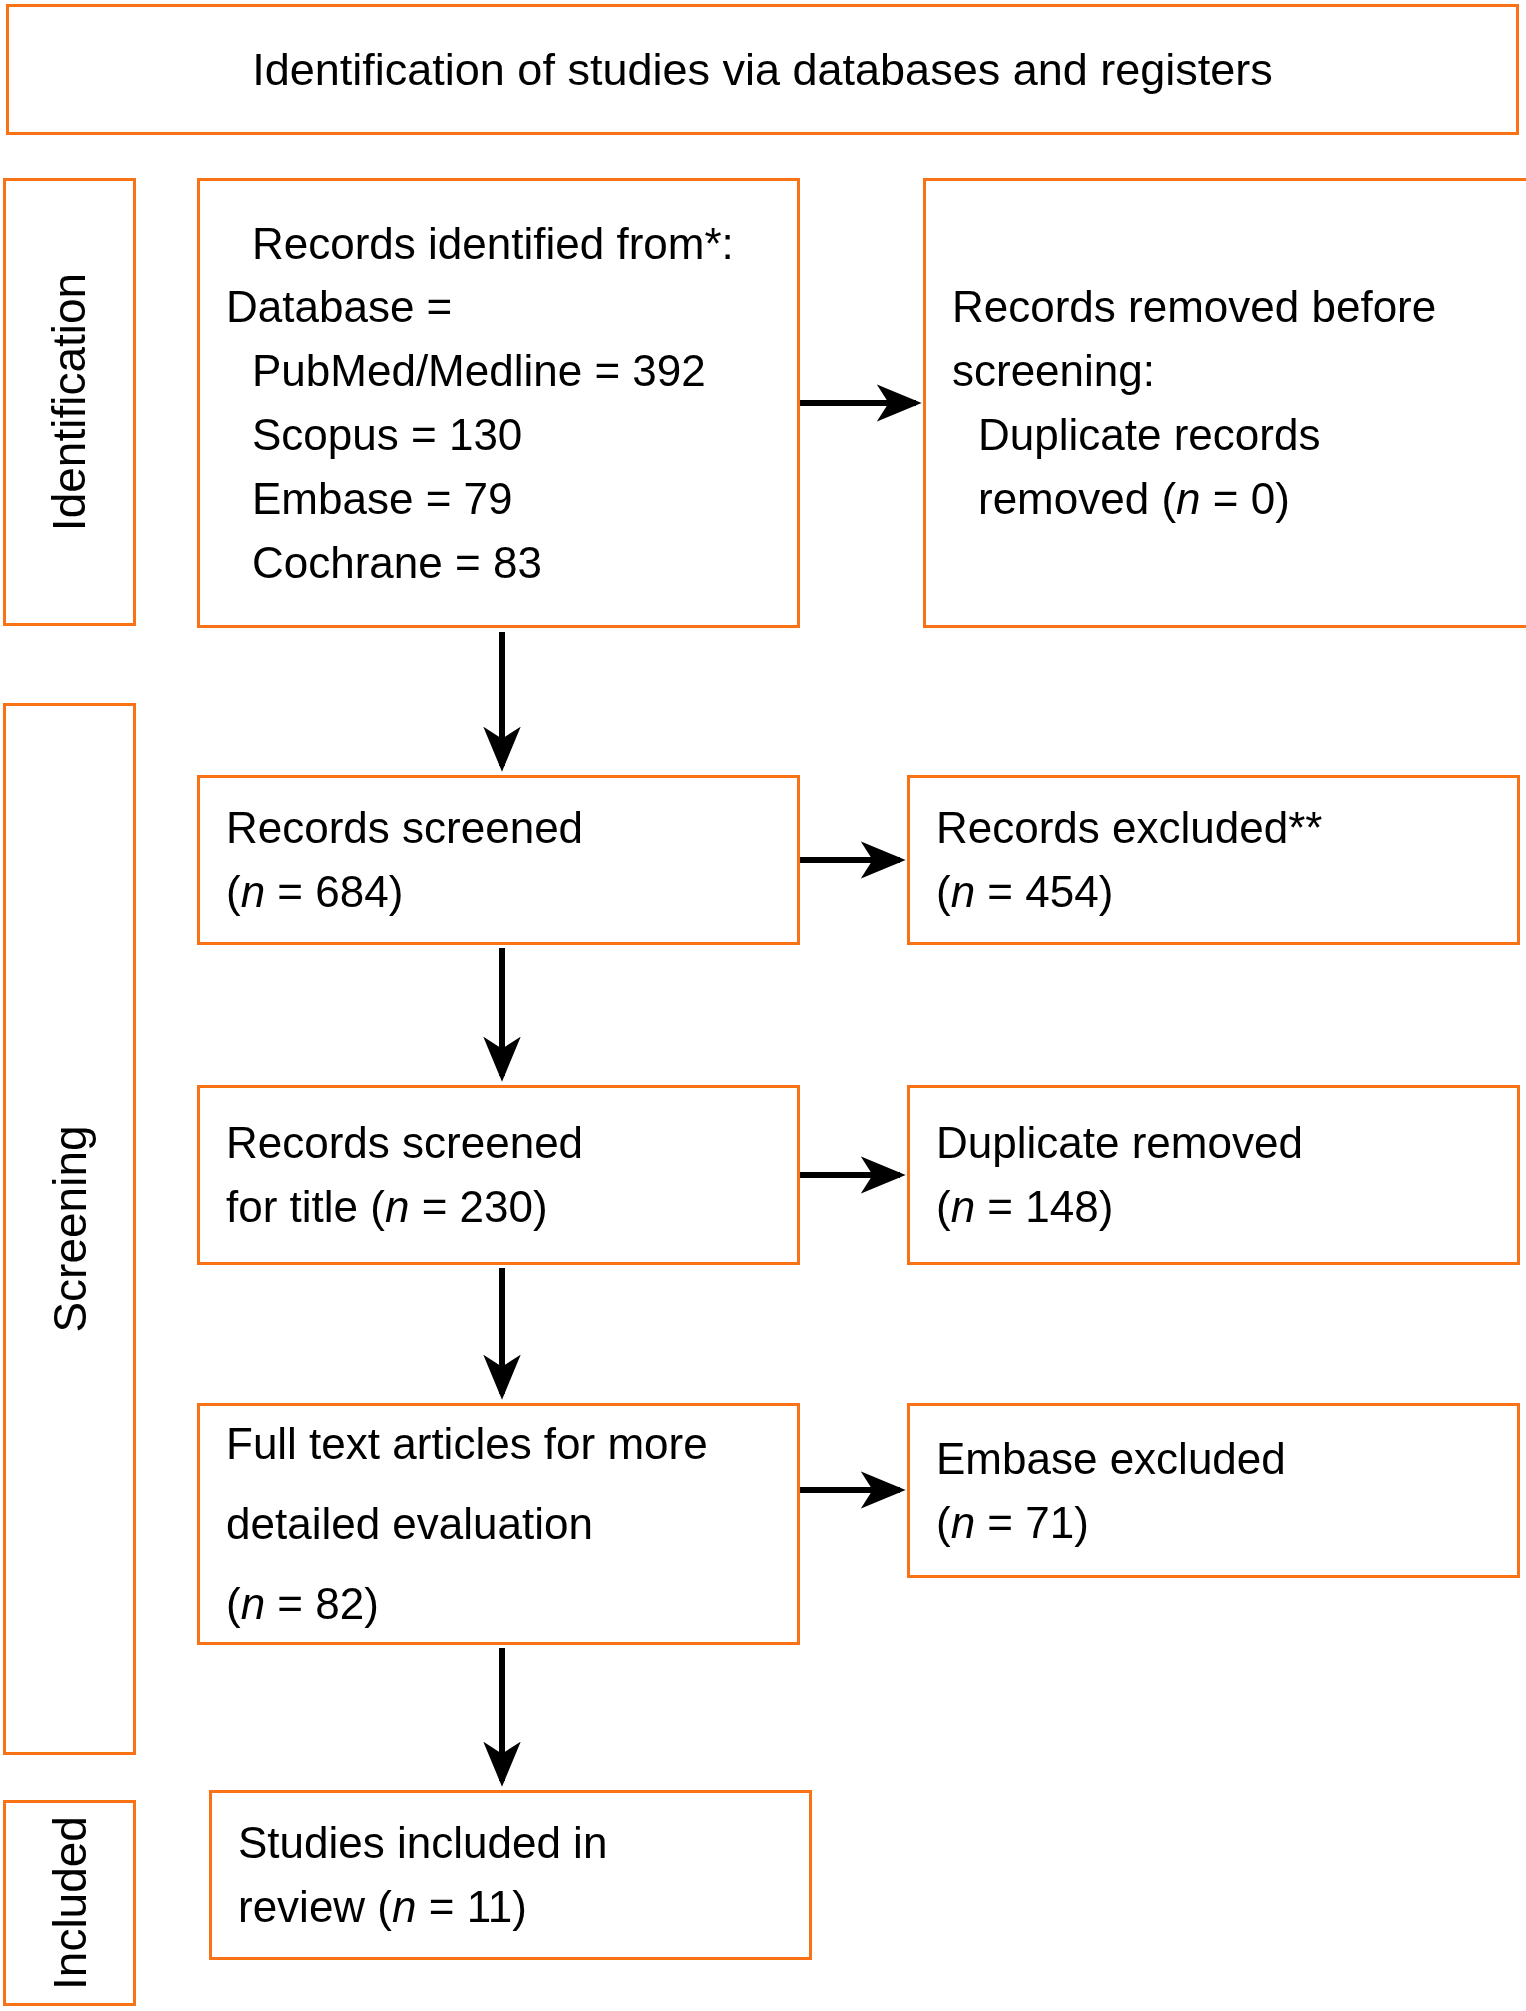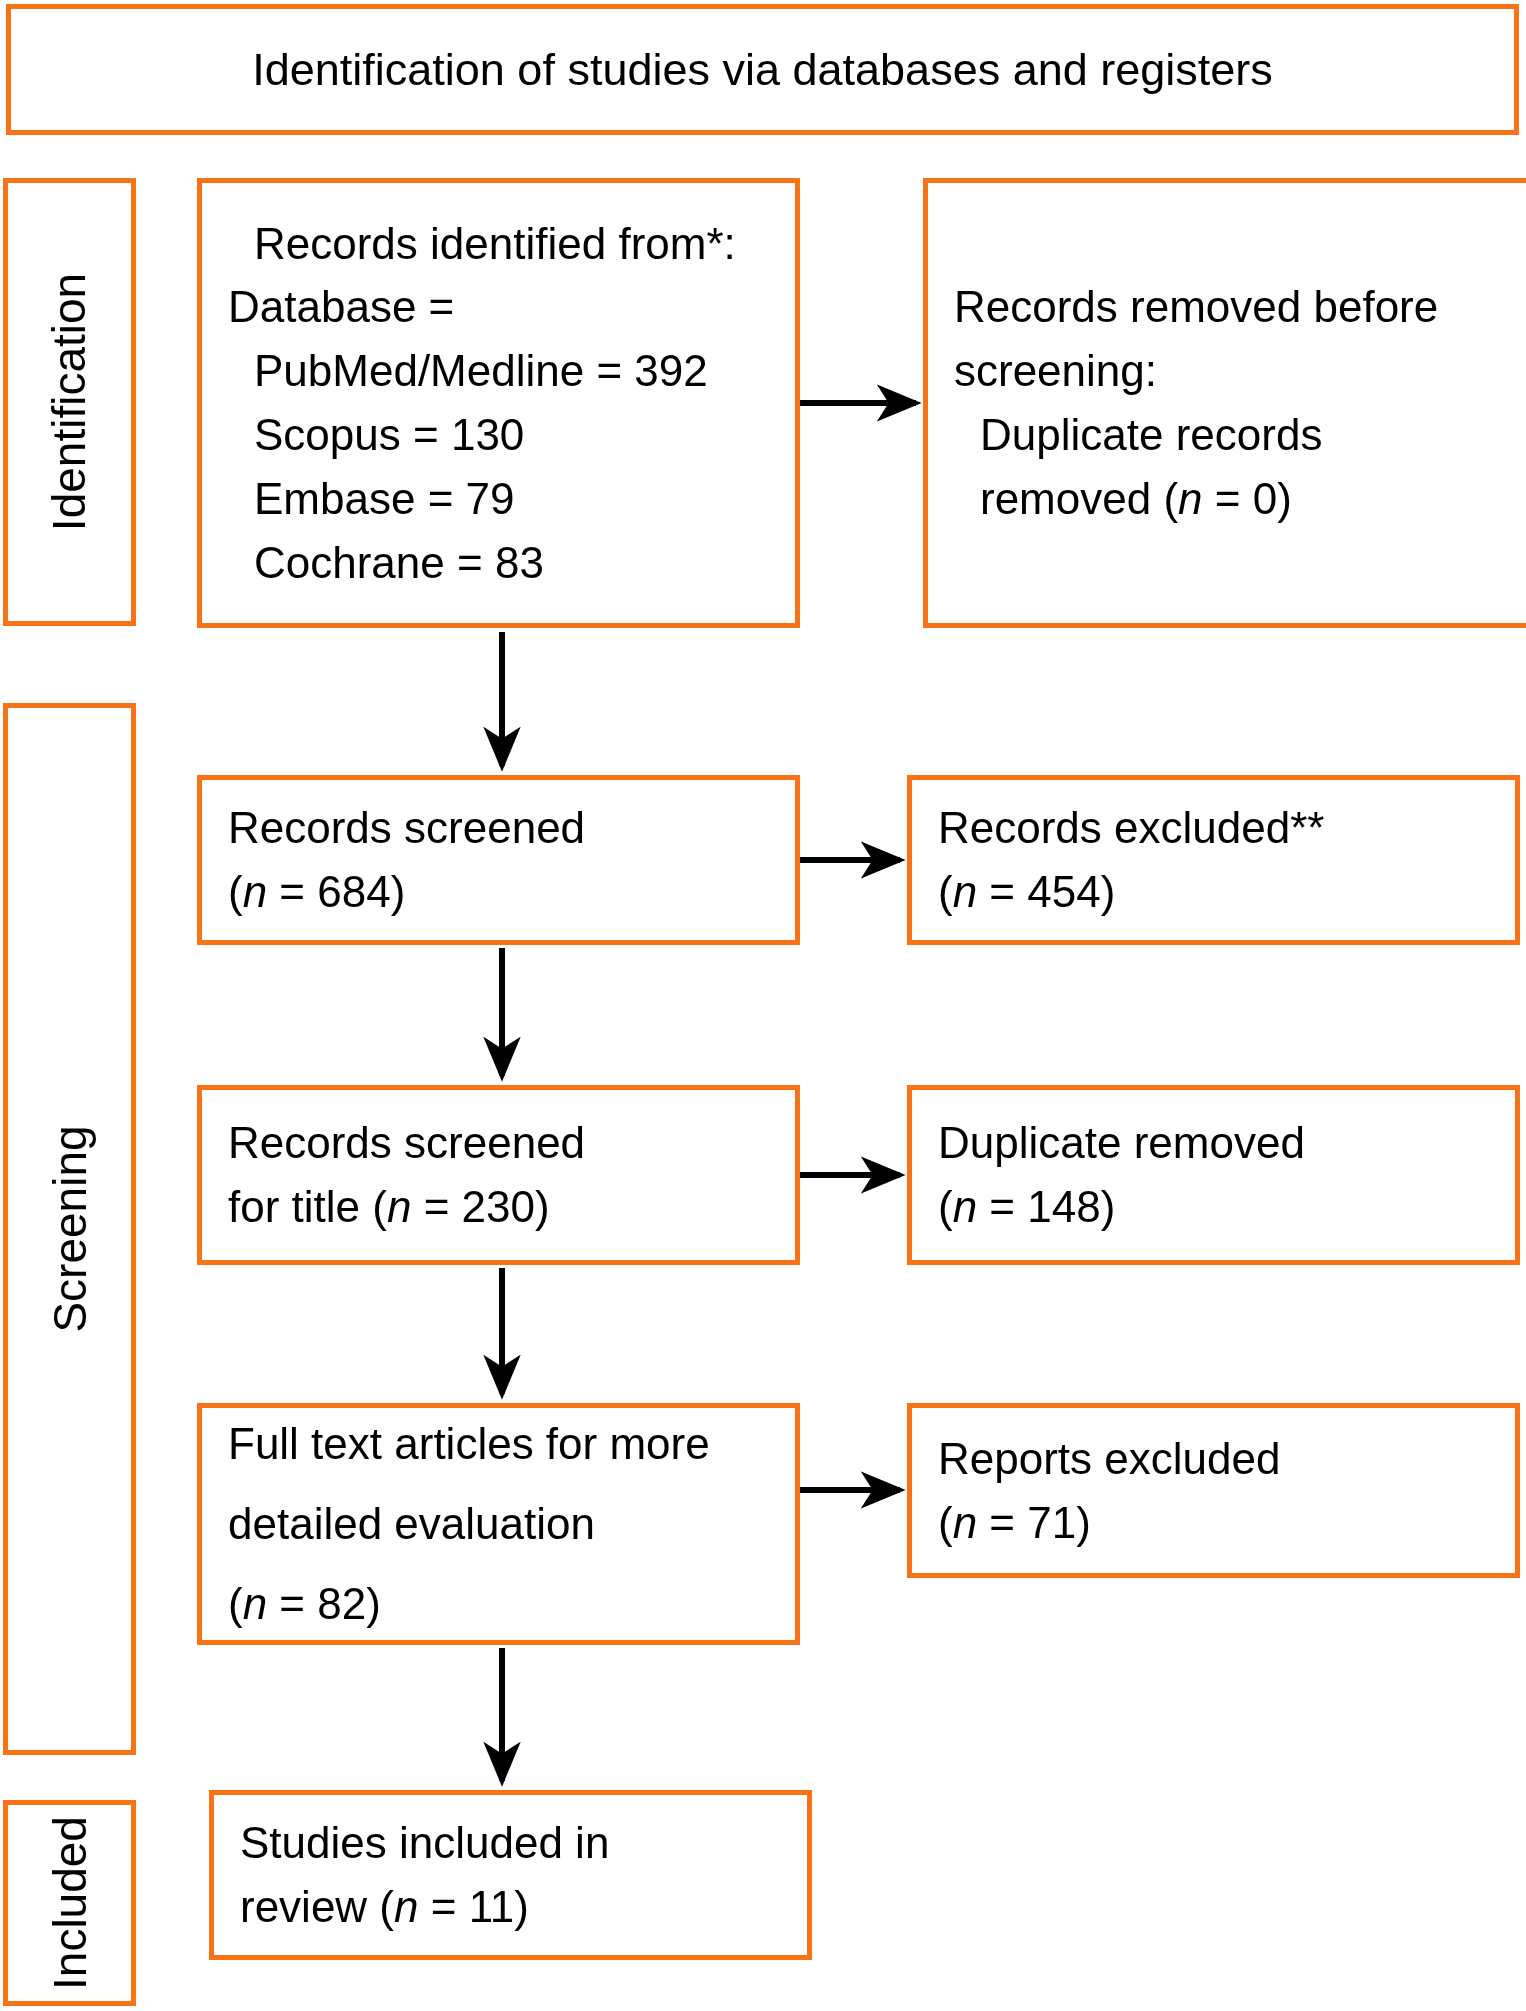--- a/index.html
+++ b/index.html
@@ -9,21 +9,21 @@
     width: 1526px;
     height: 2011px;
     background: #ffffff;
     color: #000000;
     font-family: "Liberation Sans", "DejaVu Sans", sans-serif;
     overflow: hidden;
   }
   .box {
     position: absolute;
     box-sizing: border-box;
-    border: 5px solid #f97316;
+    border: 3px solid #f97316;
     background: #ffffff;
     display: flex;
     flex-direction: column;
     justify-content: center;
   }
   .title-box {
     left: 6px; top: 4px; width: 1513px; height: 131px;
     flex-direction: row;
     align-items: center;
     justify-content: center;
@@ -117,21 +117,21 @@
   <div class="box node" id="box-duplicate-removed">
       <div class="line center"><span>Duplicate removed</span></div>
       <div class="line center"><span>(</span><span class="nvar">n</span><span> = 148)</span></div>
     </div>
   <div class="box node" id="box-fulltext">
       <div class="line center"><span>Full text articles for more</span></div>
       <div class="line center"><span>detailed evaluation</span></div>
       <div class="line center"><span>(</span><span class="nvar">n</span><span> = 82)</span></div>
     </div>
   <div class="box node" id="box-reports-excluded">
-      <div class="line center"><span>Reports excluded</span></div>
+      <div class="line center"><span>Embase excluded</span></div>
       <div class="line center"><span>(</span><span class="nvar">n</span><span> = 71)</span></div>
     </div>
   <div class="box node" id="box-included-studies">
       <div class="line center"><span>Studies included in</span></div>
       <div class="line center"><span>review (</span><span class="nvar">n</span><span> = 11)</span></div>
     </div>
 
   <svg class="arrows" width="1526" height="2011" viewBox="0 0 1526 2011" aria-hidden="true">
     <defs>
       <marker id="ah" viewBox="0 0 12 10" refX="10.5" refY="5" markerWidth="7.5" markerHeight="6.5" orient="auto" markerUnits="strokeWidth">

